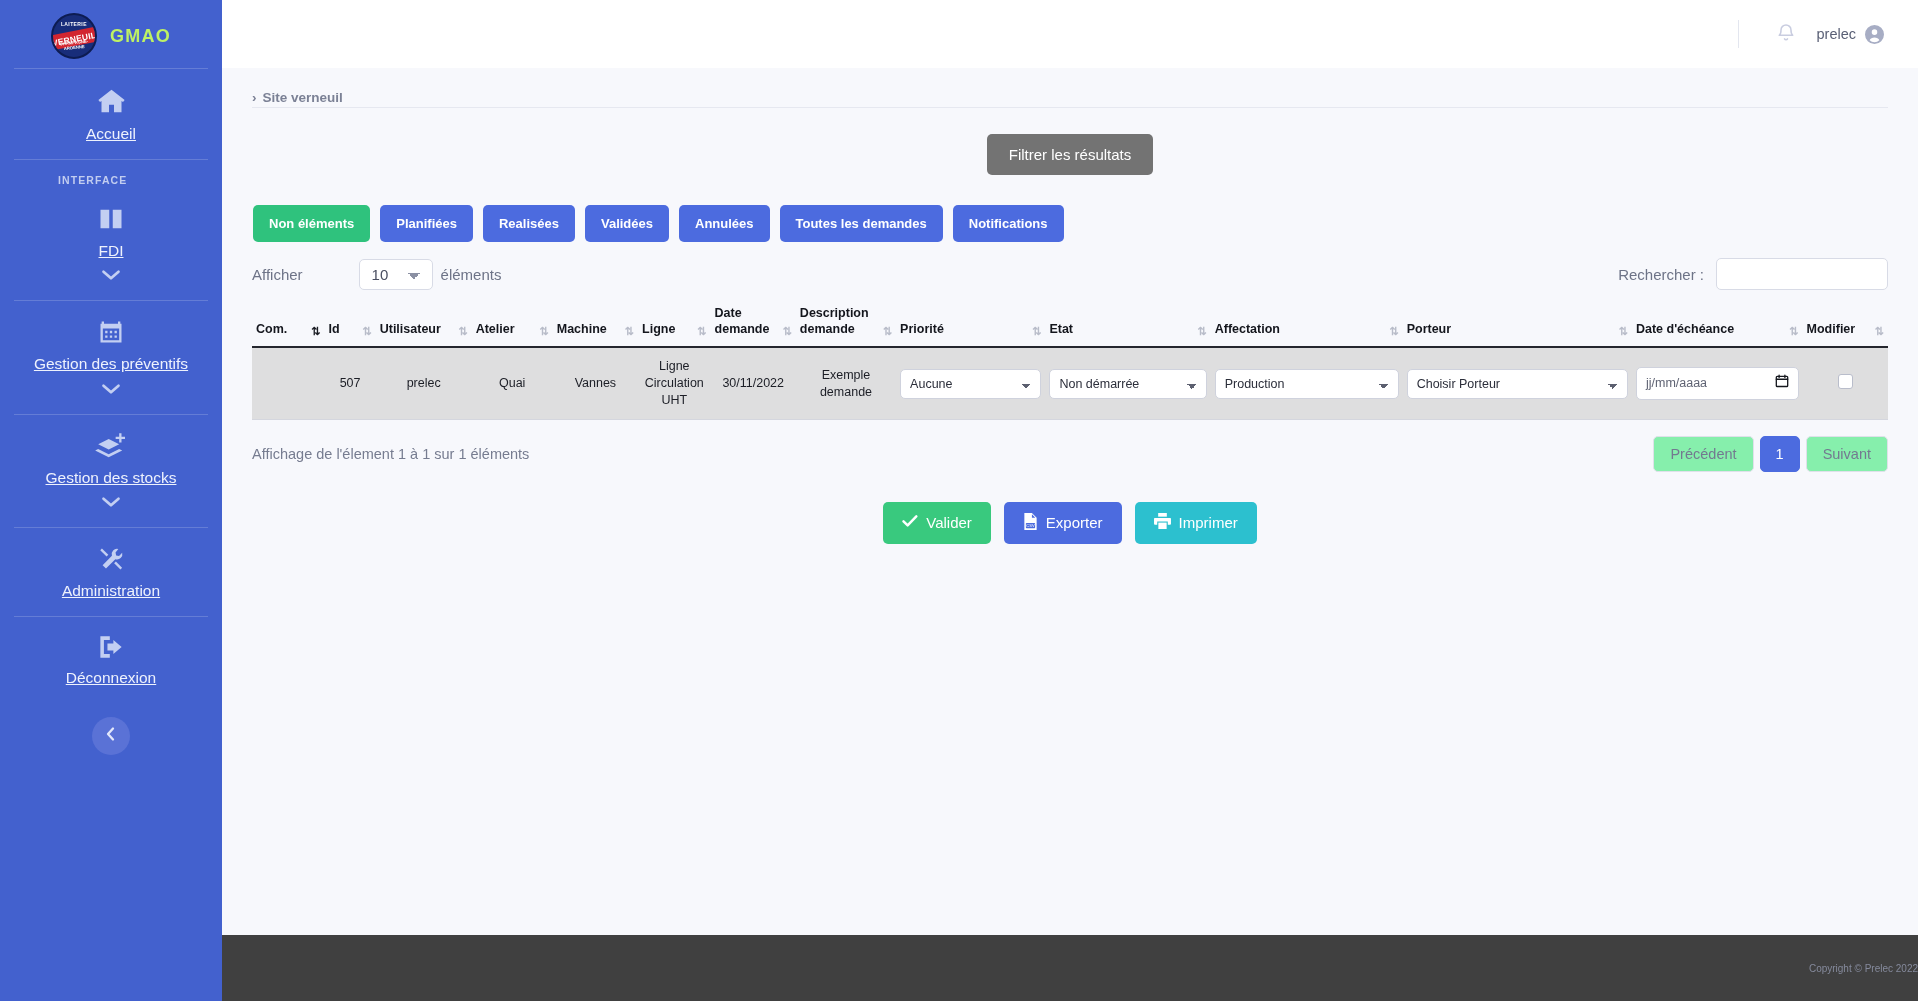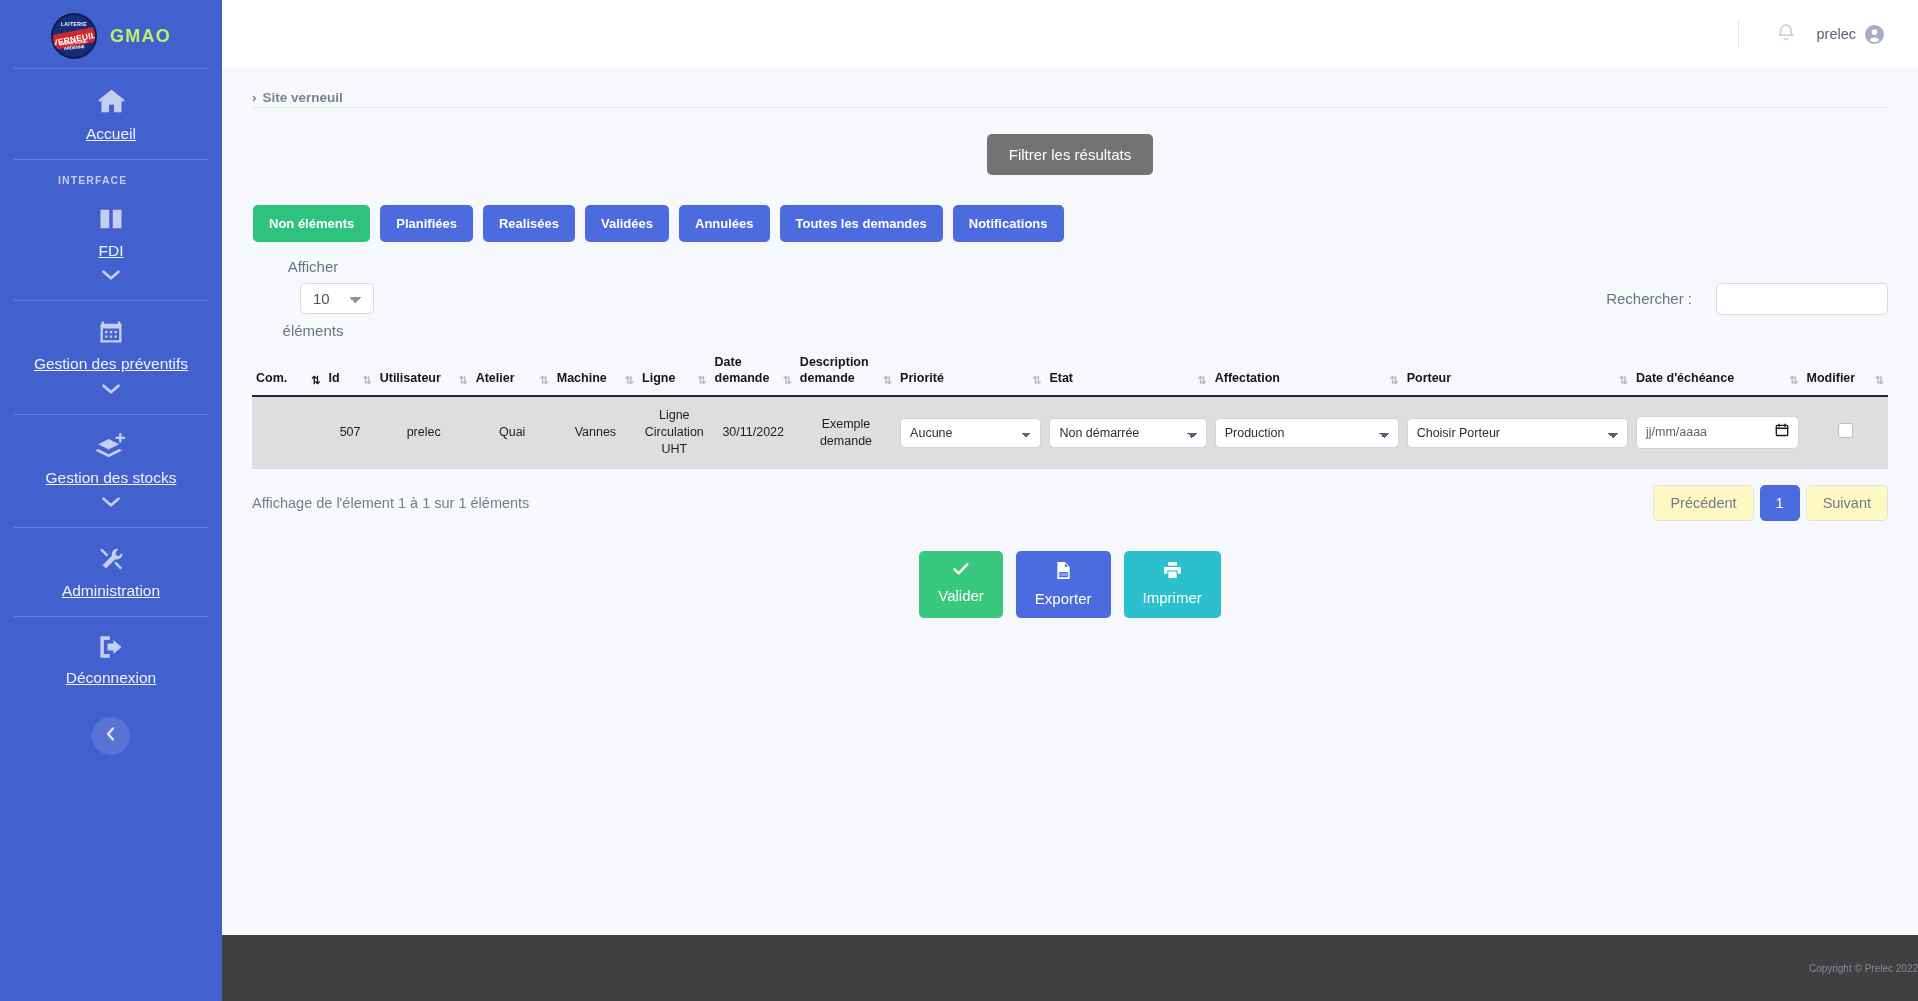--- a/index.html
+++ b/index.html
@@ -175,35 +175,35 @@
     background: #4c6bdf; cursor: pointer;
     font-family: "Liberation Sans", sans-serif;
     white-space: nowrap;
   }
   .tab.active { background: #2fc27d; }
 
   .table-controls {
     display: flex; align-items: center; justify-content: space-between;
     margin-bottom: 10px;
   }
-  .show-entries { display: flex; align-items: center; gap: 8px; font-size: 15px; color: #6d7387; flex-direction: column; }
+  .show-entries { display: flex; align-items: center; gap: 8px; font-size: 15px; color: #6d7387; }
   .sel-entries {
     appearance: none; -webkit-appearance: none;
     border: 1px solid #d8dbe6; border-radius: 5px;
     background: #fff; color: #4a4f61;
     font-size: 15px; padding: 6px 34px 6px 12px;
     font-family: "Liberation Sans", sans-serif;
     cursor: pointer;
     background-image: linear-gradient(45deg, transparent 50%, #8b90a3 50%), linear-gradient(135deg, #8b90a3 50%, transparent 50%);
     background-position: calc(100% - 18px) 13px, calc(100% - 12px) 13px;
     background-size: 6px 6px, 6px 6px;
     background-repeat: no-repeat;
     margin-left: 48px;
   }
-  .search-box { display: flex; align-items: center; gap: 24px; font-size: 15px; color: #6d7387; }
+  .search-box { display: flex; align-items: center; gap: 12px; font-size: 15px; color: #6d7387; }
   .search-input {
     width: 172px; height: 32px;
     border: 1px solid #d8dbe6; border-radius: 5px;
     padding: 0 8px; font-size: 14px;
     font-family: "Liberation Sans", sans-serif;
     color: #41465a; background: #fff;
   }
 
   
   table.dt { width: 100%; border-collapse: collapse; table-layout: fixed; }
@@ -254,35 +254,34 @@
     background: #fff; display: inline-block; cursor: pointer;
   }
 
   .table-footer {
     display: flex; align-items: center; justify-content: space-between;
     margin-top: 16px;
   }
   .info-text { font-size: 14.5px; color: #767c90; }
   .pagination { display: flex; gap: 6px; }
   .pg-btn {
-    border: 1px solid #dfe1ea; background: #fef9c3;
+    border: 1px solid #dfe1ea; background: #86efac;
     color: #737990; font-size: 14.5px;
     padding: 9px 16px; border-radius: 5px; cursor: pointer;
     font-family: "Liberation Sans", sans-serif;
   }
   .pg-btn.current { background: #4c6bdf; border-color: #4c6bdf; color: #fff; padding: 9px 15px; }
 
   .actions { display: flex; justify-content: center; gap: 13px; margin-top: 30px; }
   .act-btn {
     display: inline-flex; align-items: center; gap: 8px;
     border: none; border-radius: 5px;
     color: #fff; font-size: 15px;
     padding: 11px 19px; cursor: pointer;
     font-family: "Liberation Sans", sans-serif;
-    flex-direction: column;
   }
   .act-valider { background: #39c97e; }
   .act-exporter { background: #4c6bdf; }
   .act-imprimer { background: #2cc0cf; }
 
   .footer {
     height: 66px;
     background: #404040;
     display: flex; align-items: center; justify-content: flex-end;
     font-size: 10px; color: #858a9c;

